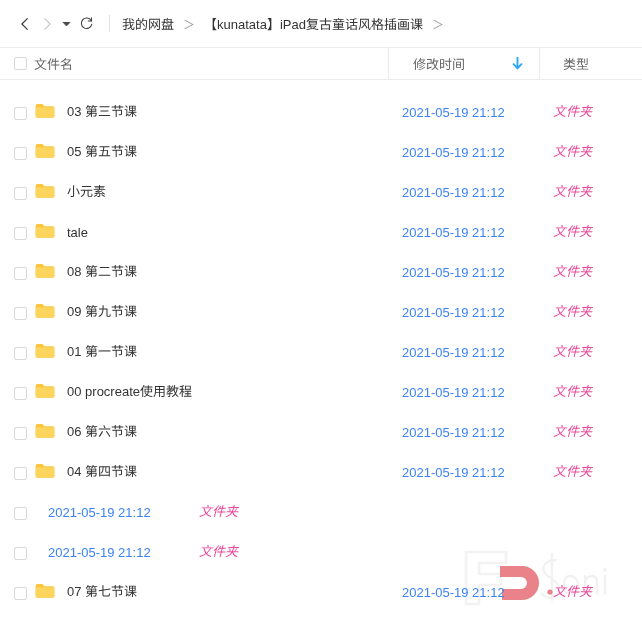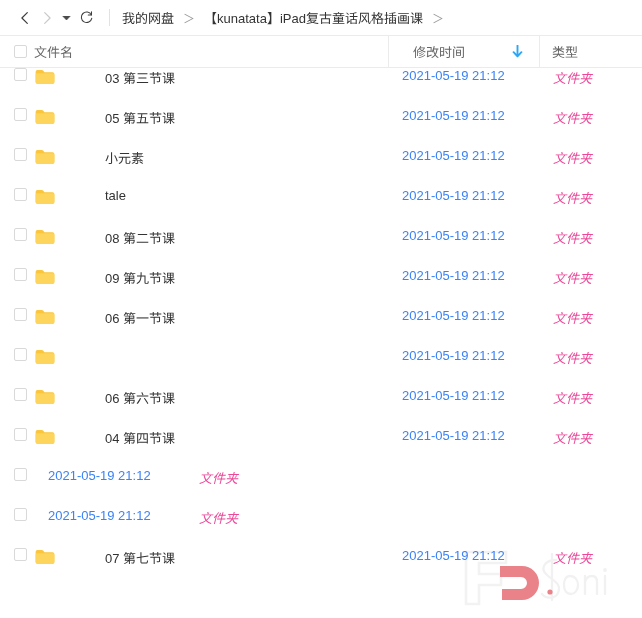--- a/index.html
+++ b/index.html
@@ -21,21 +21,21 @@
     width: 642px;
     height: 618px;
     position: relative;
     background: #fff;
     display: flex;
     flex-direction: column;
   }
 
   
   .topbar {
-    height: 36px;
+    height: 48px;
     min-height: 36px;
     display: flex;
     align-items: center;
     padding: 0 0 0 14px;
     box-sizing: border-box;
     border-bottom: 1px solid #ebebeb;
     background: #fff;
   }
   .nav-btn {
     width: 22px;
@@ -128,21 +128,21 @@
     min-width: 151px;
     padding-left: 24px;
     box-sizing: border-box;
     border-left: 1px solid #ebebeb;
     justify-content: flex-start;
     position: relative;
   }
   .c-type {
     width: 103px;
     min-width: 103px;
-    padding-left: 12px;
+    padding-left: 23px;
     box-sizing: border-box;
     border-left: 1px solid #ebebeb;
   }
   .sort-arrow {
     position: absolute;
     right: 16px;
     top: 50%;
     transform: translateY(-50%);
     width: 12px;
     height: 14px;
@@ -175,24 +175,23 @@
     height: 40px;
     display: flex;
     align-items: center;
     cursor: default;
     position: relative;
     z-index: 2;
   }
   .row .cell {
     font-size: 13px;
     display: flex;
-    align-items: flex-start;
+    align-items: flex-end;
     height: 100%;
     box-sizing: border-box;
-    gap: 38px;
   }
   .r-check {
     width: 34px;
     padding-left: 14px;
     box-sizing: border-box;
     display: flex;
     align-items: center;
   }
   .r-name {
     flex: 1 1 auto;
@@ -428,37 +427,38 @@
       <span class="cbox"></span>
     </div>
     <div class="cell r-name">
       <svg class="folder-icon" viewBox="0 0 24 20">
         <path d="M1.6 4.2 A2 2 0 0 1 3.6 2.3 L8.6 2.3 A2 2 0 0 1 10.1 3.0 L11.4 4.6 L20.4 4.6
                  A2 2 0 0 1 22.4 6.6 L22.4 15.6 A2 2 0 0 1 20.4 17.6 L3.6 17.6
                  A2 2 0 0 1 1.6 15.6 Z" fill="#fbc63c"></path>
         <path d="M1.6 7.4 A1.7 1.7 0 0 1 3.3 5.9 L20.7 5.9 A1.7 1.7 0 0 1 22.4 7.6 L22.4 15.7
                  A2 2 0 0 1 20.4 17.6 L3.6 17.6 A2 2 0 0 1 1.6 15.6 Z" fill="#fdd45c"></path>
       </svg>
-      <span class="fname">06 第一节课</span>
-    </div>
-    <div class="cell r-time">2021-05-19 21:12</div>
-    <div class="cell r-type">文件夹</div>
-  </div>
-        <div class="row">
-    <div class="cell r-check">
-      <span class="cbox"></span>
-    </div>
-    <div class="cell r-name">
-      <svg class="folder-icon" viewBox="0 0 24 20">
-        <path d="M1.6 4.2 A2 2 0 0 1 3.6 2.3 L8.6 2.3 A2 2 0 0 1 10.1 3.0 L11.4 4.6 L20.4 4.6
-                 A2 2 0 0 1 22.4 6.6 L22.4 15.6 A2 2 0 0 1 20.4 17.6 L3.6 17.6
-                 A2 2 0 0 1 1.6 15.6 Z" fill="#fbc63c"></path>
-        <path d="M1.6 7.4 A1.7 1.7 0 0 1 3.3 5.9 L20.7 5.9 A1.7 1.7 0 0 1 22.4 7.6 L22.4 15.7
-                 A2 2 0 0 1 20.4 17.6 L3.6 17.6 A2 2 0 0 1 1.6 15.6 Z" fill="#fdd45c"></path>
-      </svg>
+      <span class="fname">01 第一节课</span>
+    </div>
+    <div class="cell r-time">2021-05-19 21:12</div>
+    <div class="cell r-type">文件夹</div>
+  </div>
+        <div class="row">
+    <div class="cell r-check">
+      <span class="cbox"></span>
+    </div>
+    <div class="cell r-name">
+      <svg class="folder-icon" viewBox="0 0 24 20">
+        <path d="M1.6 4.2 A2 2 0 0 1 3.6 2.3 L8.6 2.3 A2 2 0 0 1 10.1 3.0 L11.4 4.6 L20.4 4.6
+                 A2 2 0 0 1 22.4 6.6 L22.4 15.6 A2 2 0 0 1 20.4 17.6 L3.6 17.6
+                 A2 2 0 0 1 1.6 15.6 Z" fill="#fbc63c"></path>
+        <path d="M1.6 7.4 A1.7 1.7 0 0 1 3.3 5.9 L20.7 5.9 A1.7 1.7 0 0 1 22.4 7.6 L22.4 15.7
+                 A2 2 0 0 1 20.4 17.6 L3.6 17.6 A2 2 0 0 1 1.6 15.6 Z" fill="#fdd45c"></path>
+      </svg>
+      <span class="fname">00 procreate使用教程</span>
     </div>
     <div class="cell r-time">2021-05-19 21:12</div>
     <div class="cell r-type">文件夹</div>
   </div>
         <div class="row">
     <div class="cell r-check">
       <span class="cbox"></span>
     </div>
     <div class="cell r-name">
       <svg class="folder-icon" viewBox="0 0 24 20">

